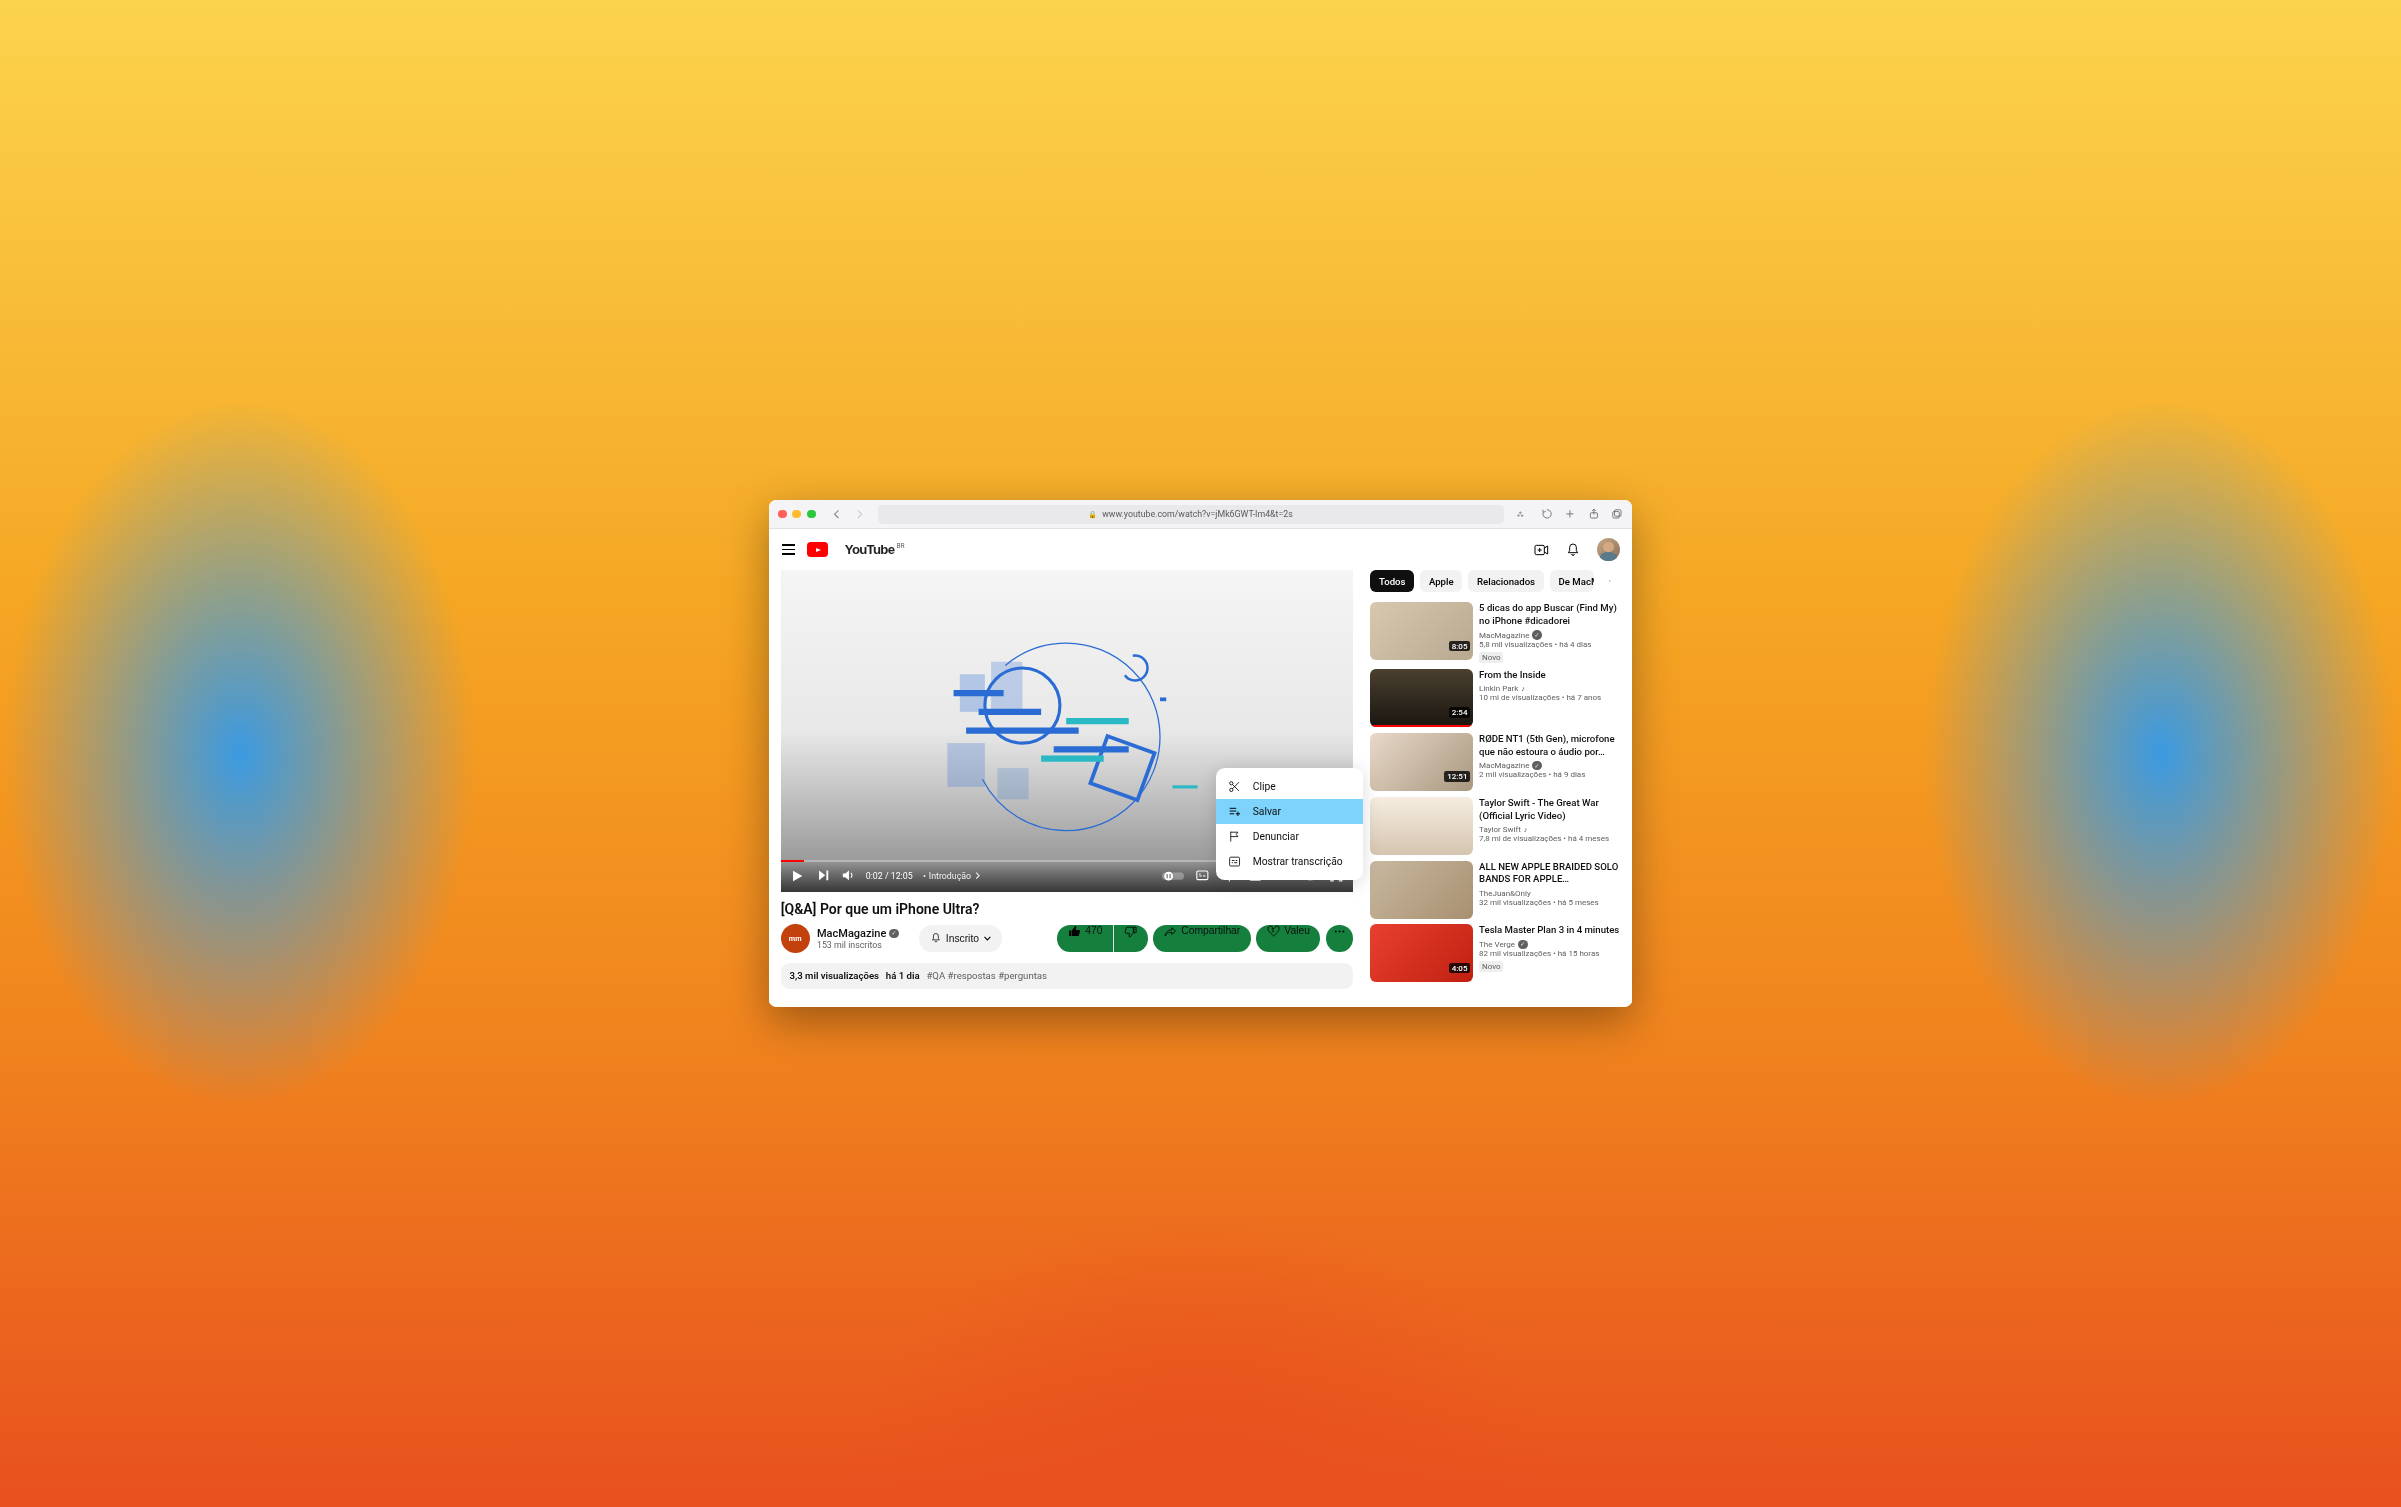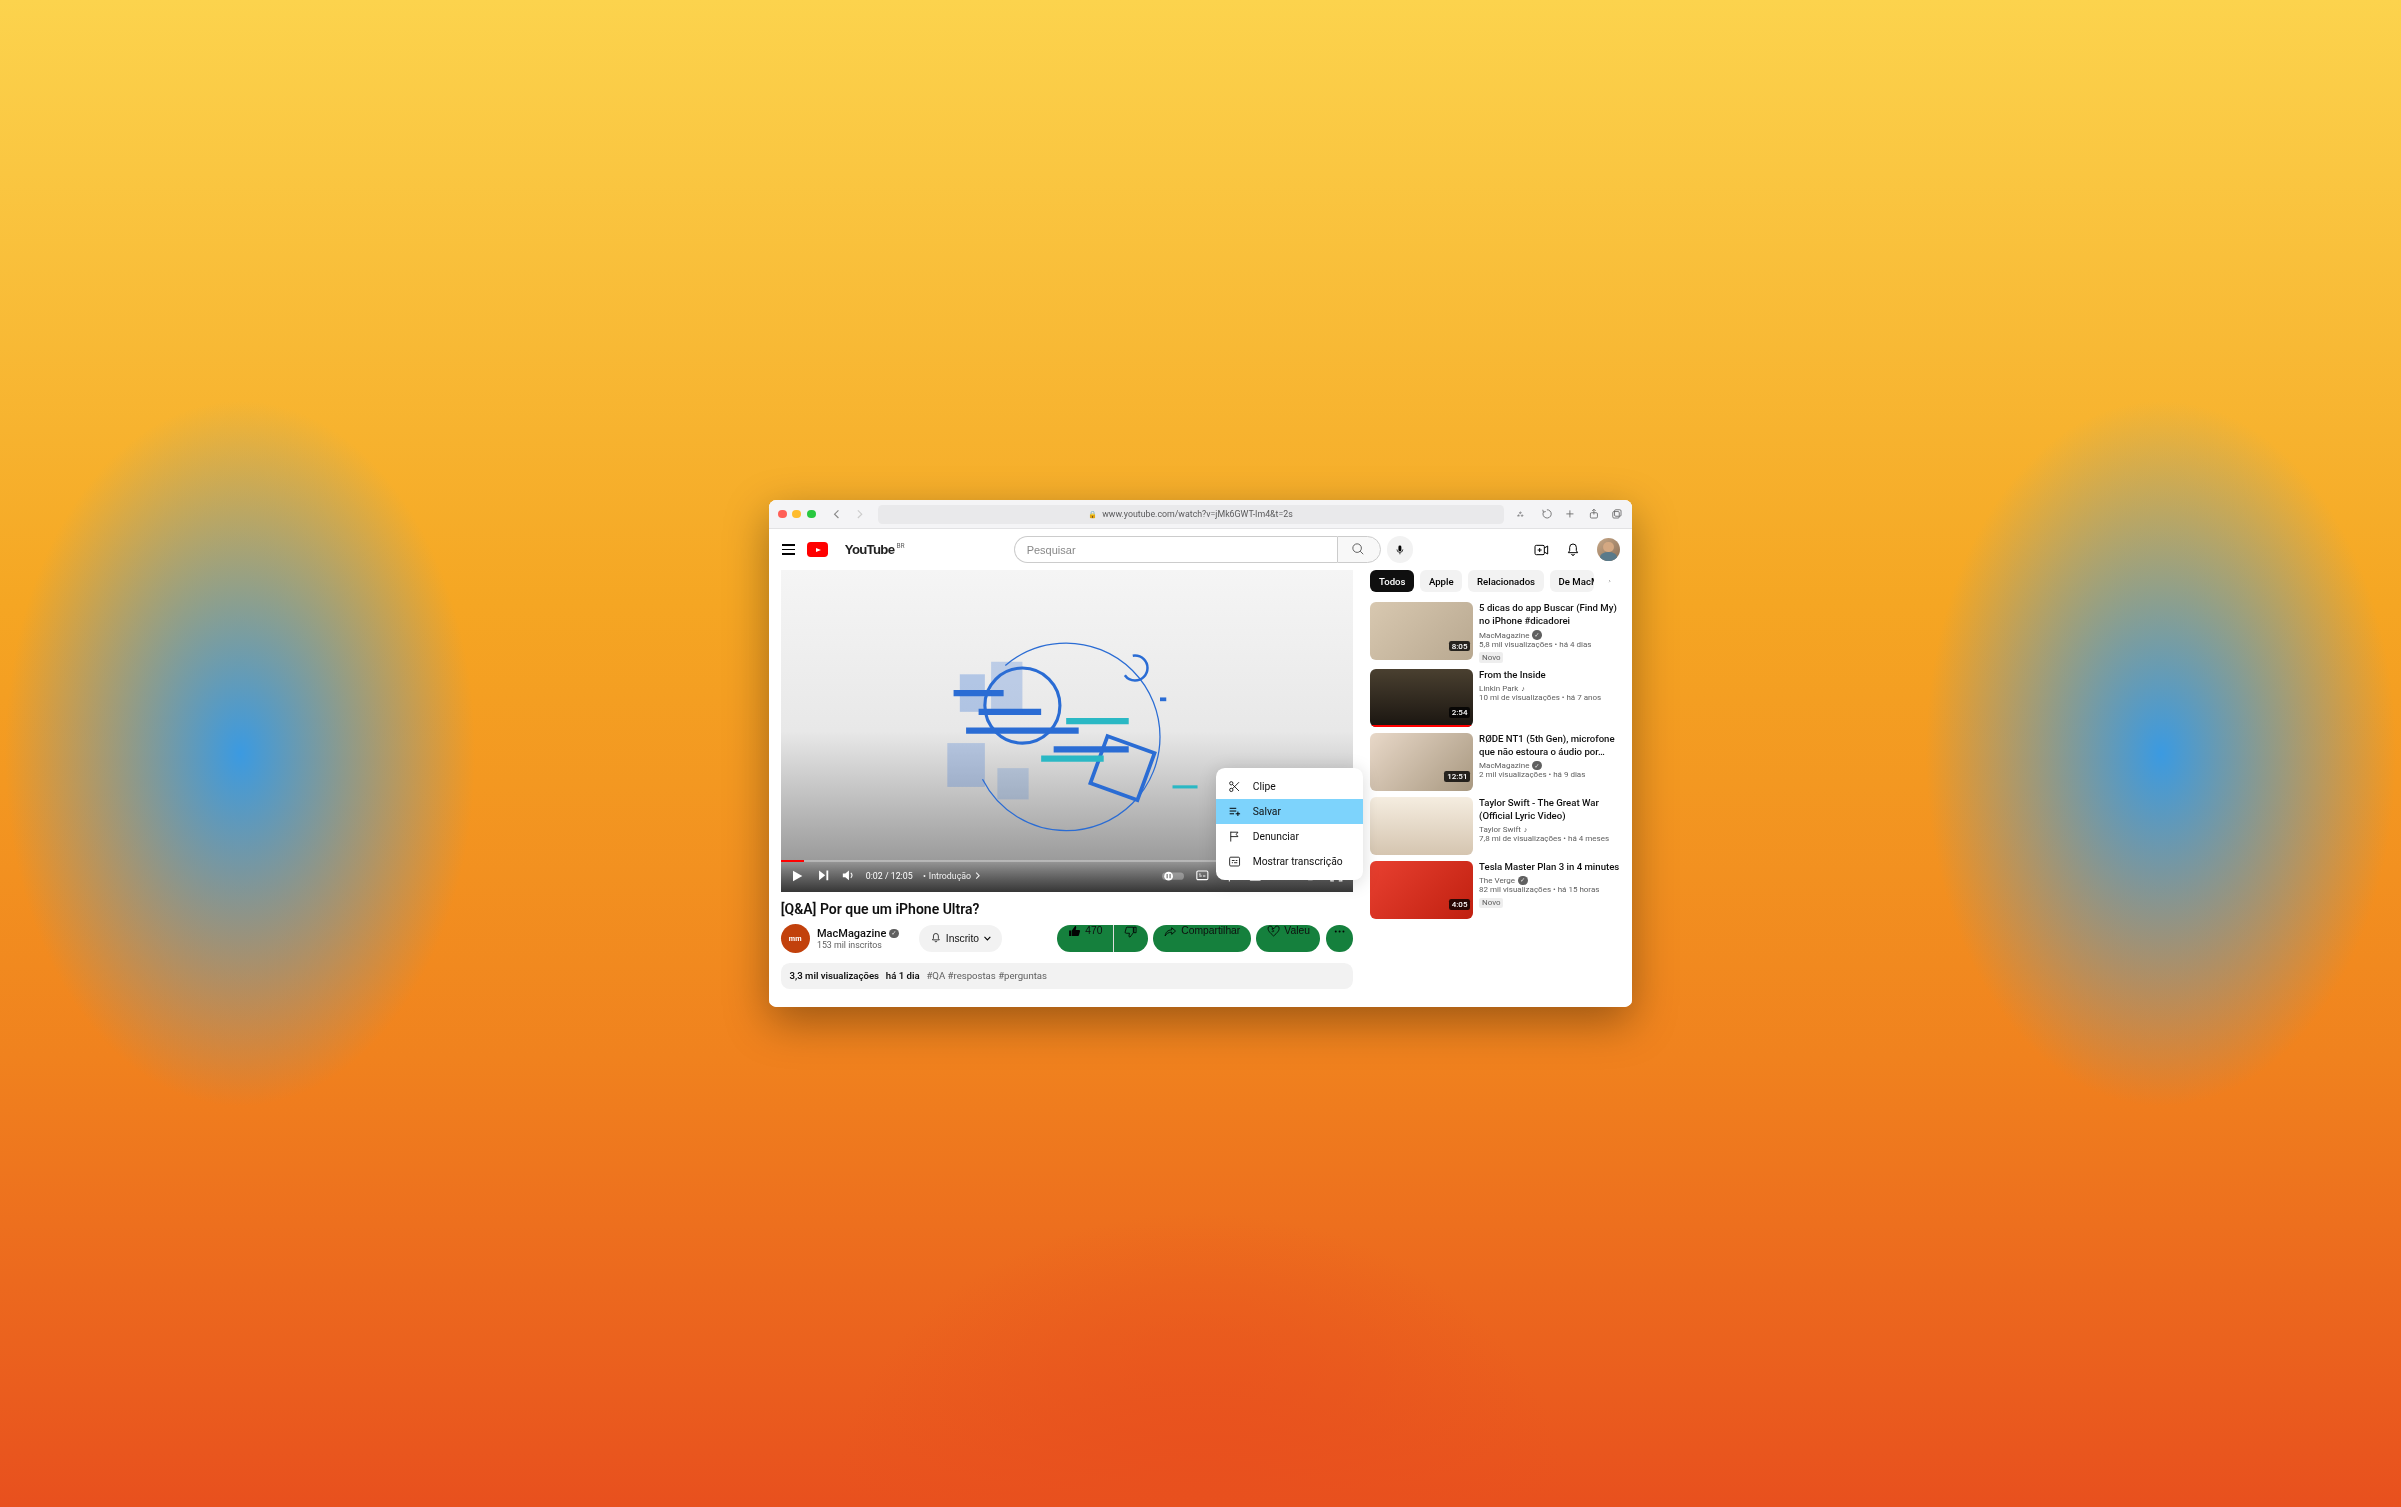--- a/index.html
+++ b/index.html
@@ -338,37 +338,20 @@
       <div class="hamburger">
           <span></span>
           <span></span>
           <span></span>
         </div>
       <div class="yt-logo">
         <div class="yt-logo-play"></div>
         <span class="yt-logo-text">YouTube</span>
         <span class="yt-logo-sup">BR</span>
       </div>
-      <div class="yt-search-wrap">
-        <div class="yt-search">
-          <input type="text" placeholder="Pesquisar" style="">
-          <button>
-            <svg width="14.7" height="14.7" viewBox="0 0 24 24">
-                <circle cx="10" cy="10" r="7" fill="none" stroke="#555" stroke-width="1.5"></circle>
-                <path d="M15 15 L20 20" stroke="#555" stroke-width="1.5"></path>
-              </svg>
-          </button>
-        </div>
-        <div class="yt-mic">
-          <svg width="11.8" height="11.8" viewBox="0 0 24 24">
-              <rect x="9" y="3" width="6" height="12" rx="3" fill="#030303"></rect>
-              <path d="M6 11 A6 6 0 0 0 18 11 M12 17 V21" fill="none" stroke="#030303" stroke-width="1.5"></path>
-            </svg>
-        </div>
-      </div>
       <div class="yt-header-right">
         <span class="hicon">
             <svg width="16" height="16" viewBox="0 0 24 24">
               <rect x="3" y="5" width="14" height="14" rx="2" fill="none" stroke="#030303" stroke-width="1.5"></rect>
               <path d="M17 9 L22 6 V18 L17 15" fill="none" stroke="#030303" stroke-width="1.5"></path>
               <path d="M10 9 V15 M7 12 H13" stroke="#030303" stroke-width="1.5"></path>
             </svg>
           </span>
         <span class="hicon">
             <svg width="16" height="16" viewBox="0 0 24 24">
@@ -630,20 +613,28 @@
             </div>
             <div class="related-item">
               <div class="thumb thumb-4"></div>
               <div class="related-info">
                 <div class="related-title">Taylor Swift - The Great War (Official Lyric Video)</div>
                 <div class="related-channel">Taylor Swift<span class="music-note">♪</span></div>
                 <div class="related-meta">7,8 mi de visualizações  •  há 4 meses</div>
               </div>
             </div>
             <div class="related-item">
+              <div class="thumb thumb-5"></div>
+              <div class="related-info">
+                <div class="related-title">ALL NEW APPLE BRAIDED SOLO BANDS FOR APPLE…</div>
+                <div class="related-channel">TheJuan&amp;Only</div>
+                <div class="related-meta">32 mil visualizações  •  há 5 meses</div>
+              </div>
+            </div>
+            <div class="related-item">
               <div class="thumb thumb-6">
                 <span class="thumb-duration">4:05</span>
               </div>
               <div class="related-info"><div class="related-title">Tesla Master Plan 3 in 4 minutes</div><div class="related-channel">The Verge<span class="verified">✓</span></div><div class="related-meta">82 mil visualizações  •  há 15 horas</div><span class="badge-novo">Novo</span></div>
             </div>
           </div>
       </div>
     </div>
 
   </div>

